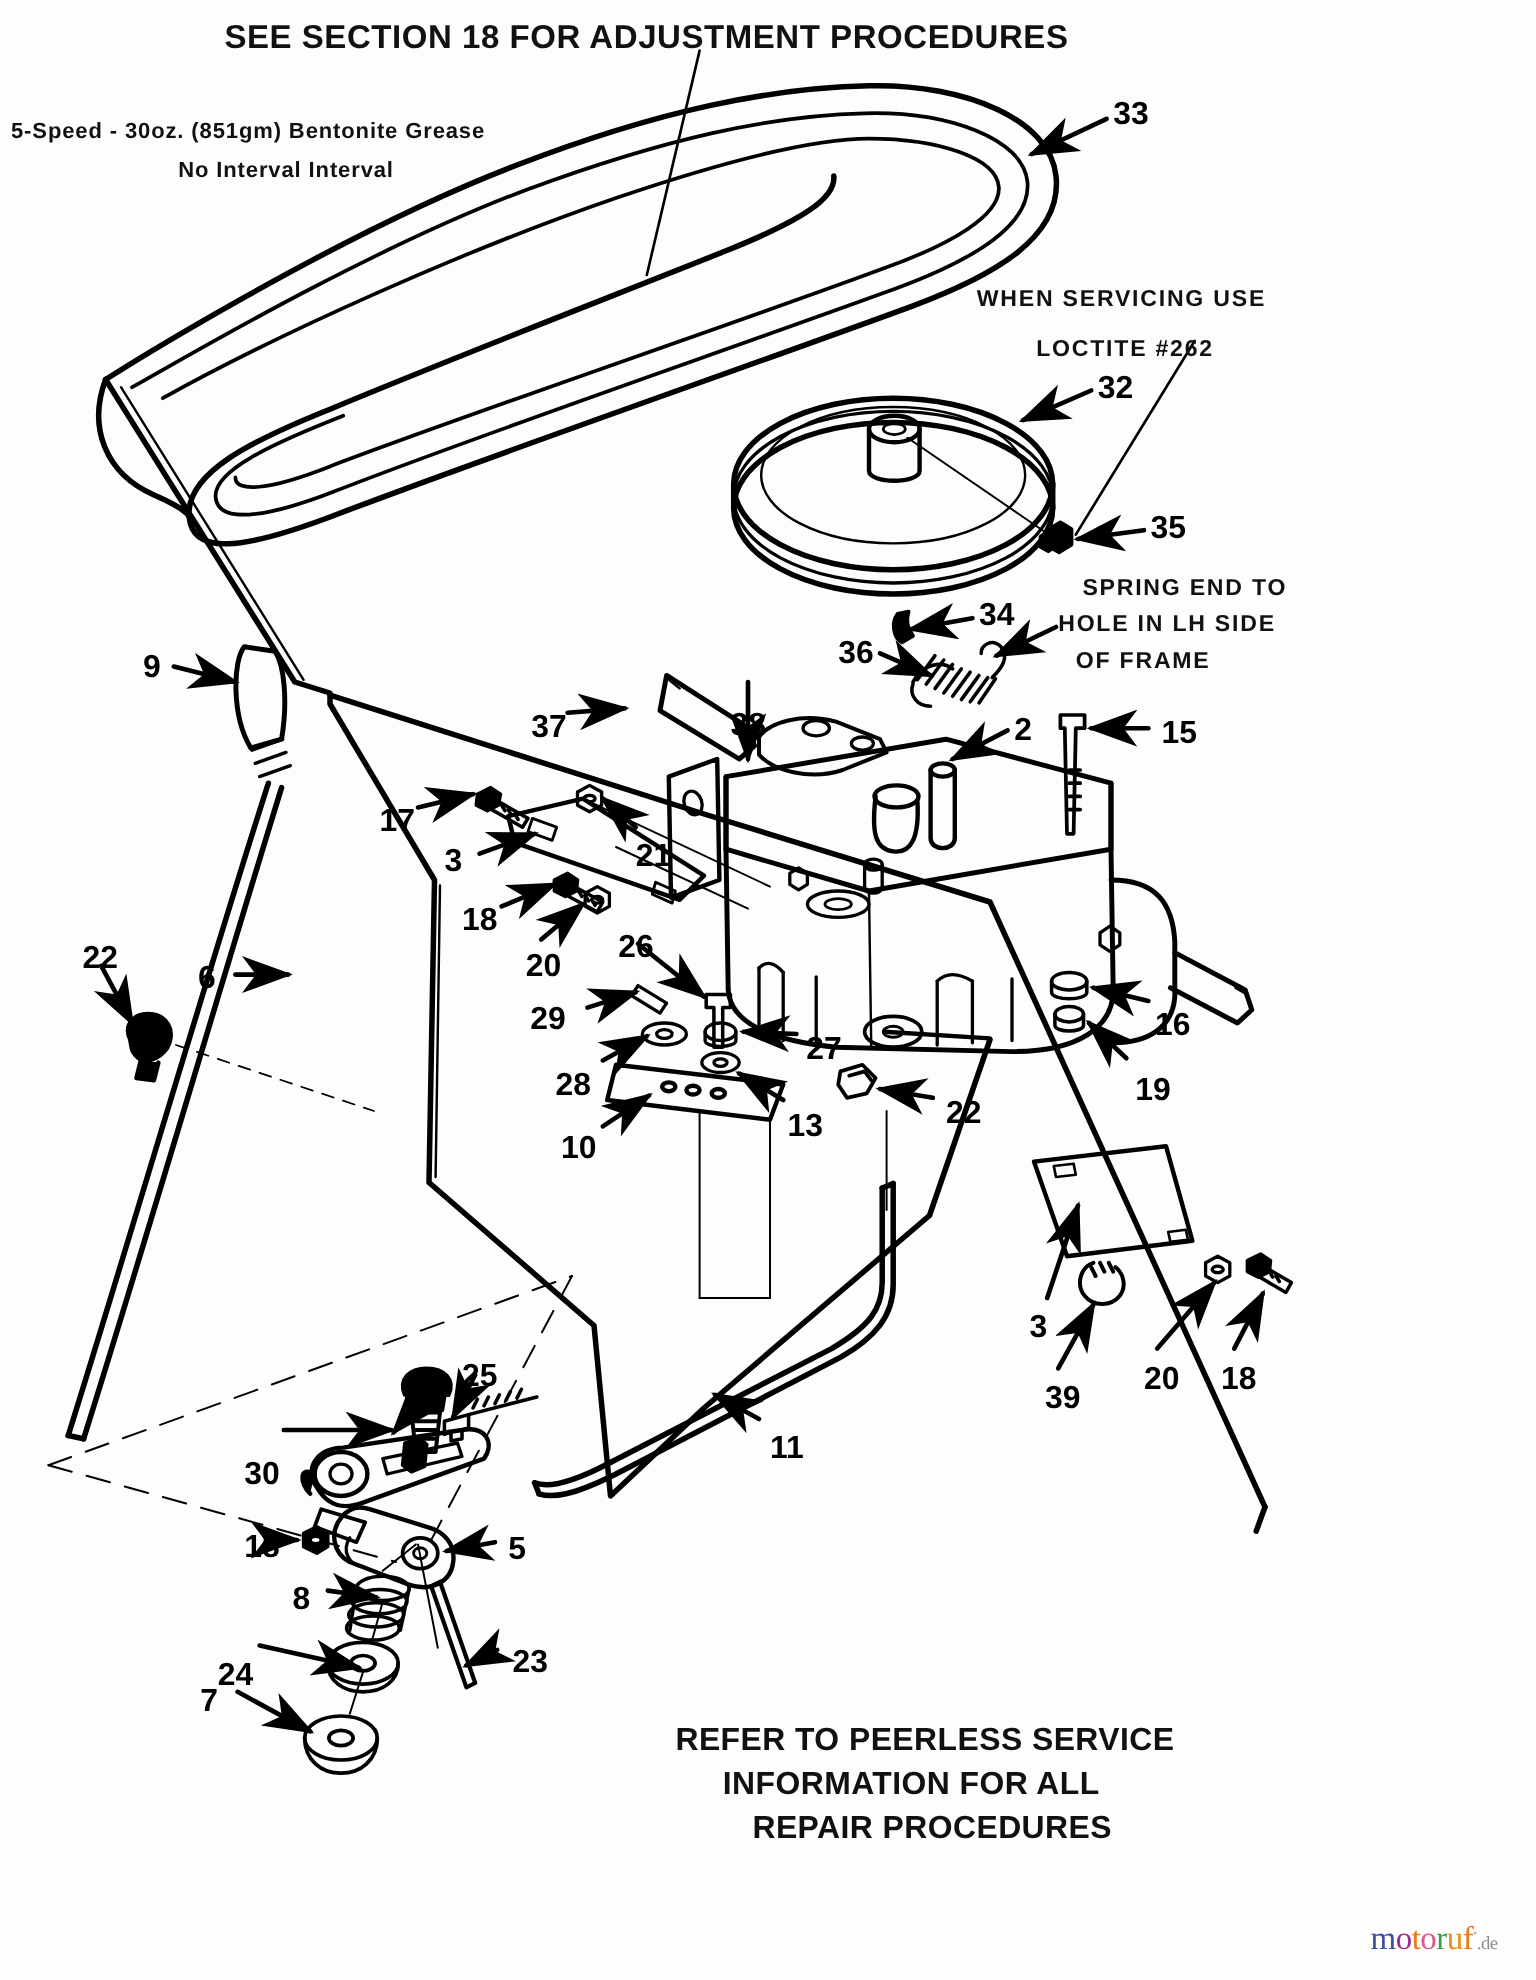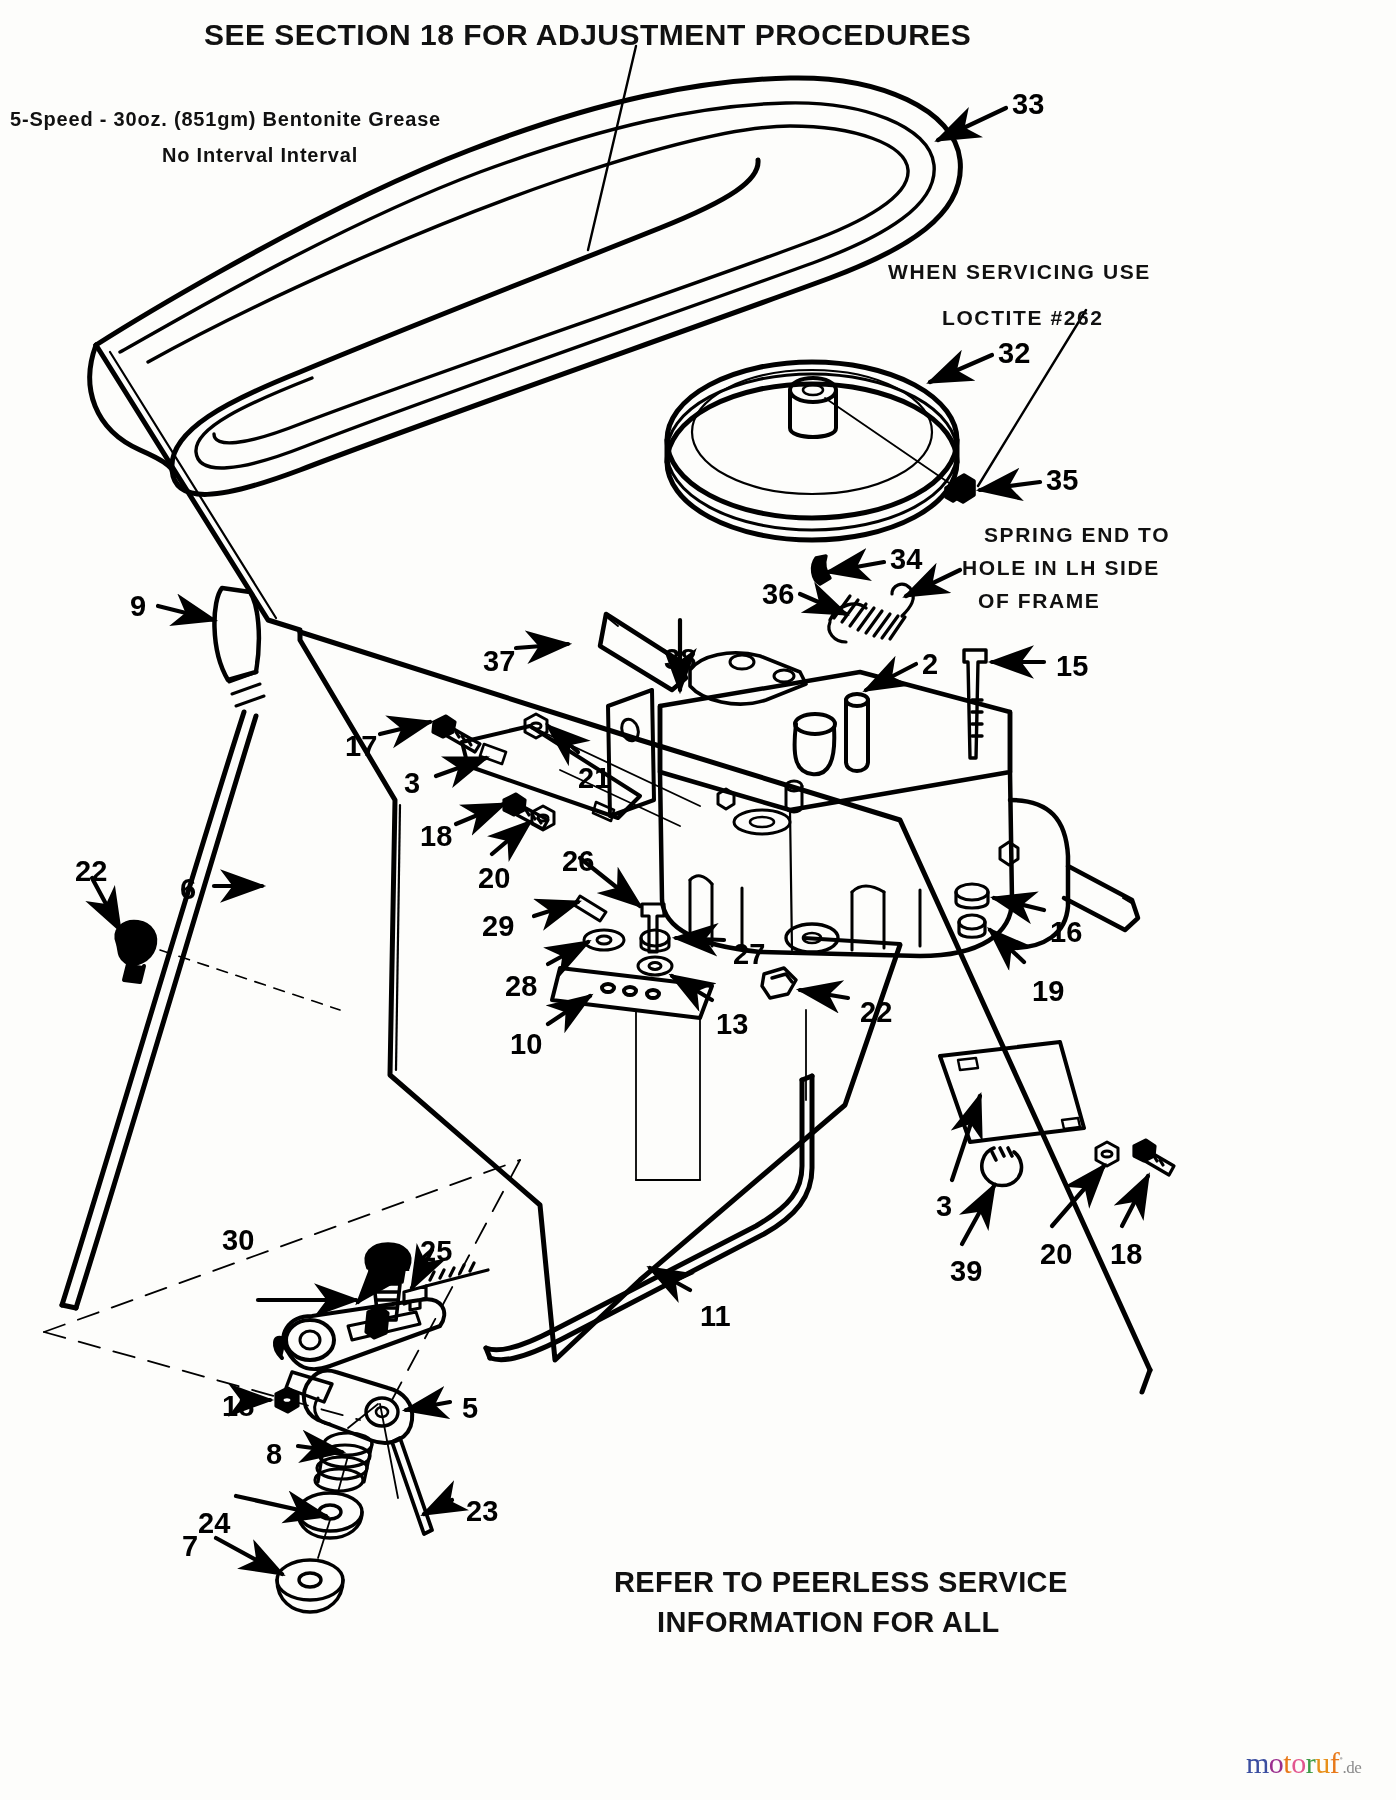--- a/index.html
+++ b/index.html
@@ -456,20 +456,21 @@
 
   <div class="txt note" style="left:888px; top:255px;">WHEN SERVICING USE</div>
   <div class="txt note" style="left:942px; top:288px;margin-top:13px;">LOCTITE #262</div>
 
   <div class="txt note" style="left:984px; top:518px;">SPRING END TO</div>
   <div class="txt note" style="left:962px; top:551px;">HOLE IN LH SIDE</div>
   <div class="txt note" style="left:978px; top:584px;">OF FRAME</div>
 
   <div class="txt bignote" style="left:614px; top:1562px;">REFER TO PEERLESS SERVICE</div>
   <div class="txt bignote" style="left:657px; top:1602px;">INFORMATION FOR ALL</div>
+  <div class="txt bignote" style="left:684px; top:1642px;">REPAIR PROCEDURES</div>
 
   <div id="callout-layer">
       <div class="callout" style="left: 1012px; top: 88px;">33</div>
       <div class="callout" style="left: 998px; top: 337px;">32</div>
       <div class="callout" style="left: 1046px; top: 464px;">35</div>
       <div class="callout" style="left: 890px; top: 543px;">34</div>
       <div class="callout" style="left: 762px; top: 578px;">36</div>
       <div class="callout" style="left: 130px; top: 590px;">9</div>
       <div class="callout" style="left: 664px; top: 600px; margin-top: 43px;">38</div>
       <div class="callout" style="left: 922px; top: 648px;">2</div>
@@ -491,21 +492,21 @@
       <div class="callout" style="left: 510px; top: 1028px;">10</div>
       <div class="callout" style="left: 75px; top: 855px;">22</div>
       <div class="callout" style="left: 180px; top: 873px;">6</div>
       <div class="callout" style="left: 936px; top: 1190px;">3</div>
       <div class="callout" style="left: 950px; top: 1255px;">39</div>
       <div class="callout" style="left: 1040px; top: 1238px;">20</div>
       <div class="callout" style="left: 1110px; top: 1238px;">18</div>
       <div class="callout" style="left: 700px; top: 1300px;">11</div>
       <div class="callout" style="left: 378px; top: 1245px;">12</div>
       <div class="callout" style="left: 420px; top: 1235px;">25</div>
-      <div class="callout" style="left: 222px; top: 1224px;">30</div>
+      <div class="callout" style="left: 222px; top: 1324px;">30</div>
       <div class="callout" style="left: 222px; top: 1390px;">18</div>
       <div class="callout" style="left: 462px; top: 1392px;">5</div>
       <div class="callout" style="left: 266px; top: 1438px;">8</div>
       <div class="callout" style="left: 198px; top: 1488px; margin-top: 19px;">24</div>
       <div class="callout" style="left: 466px; top: 1495px;">23</div>
       <div class="callout" style="left: 182px; top: 1530px;">7</div>
     </div>
 
   <div id="wm">
     <span class="l1">m</span><span class="l2">o</span><span class="l3">t</span><span class="l4">o</span><span class="l5">r</span><span class="l6">u</span><span class="l7">f</span><span class="dot">•</span><span class="l8">.de</span>

